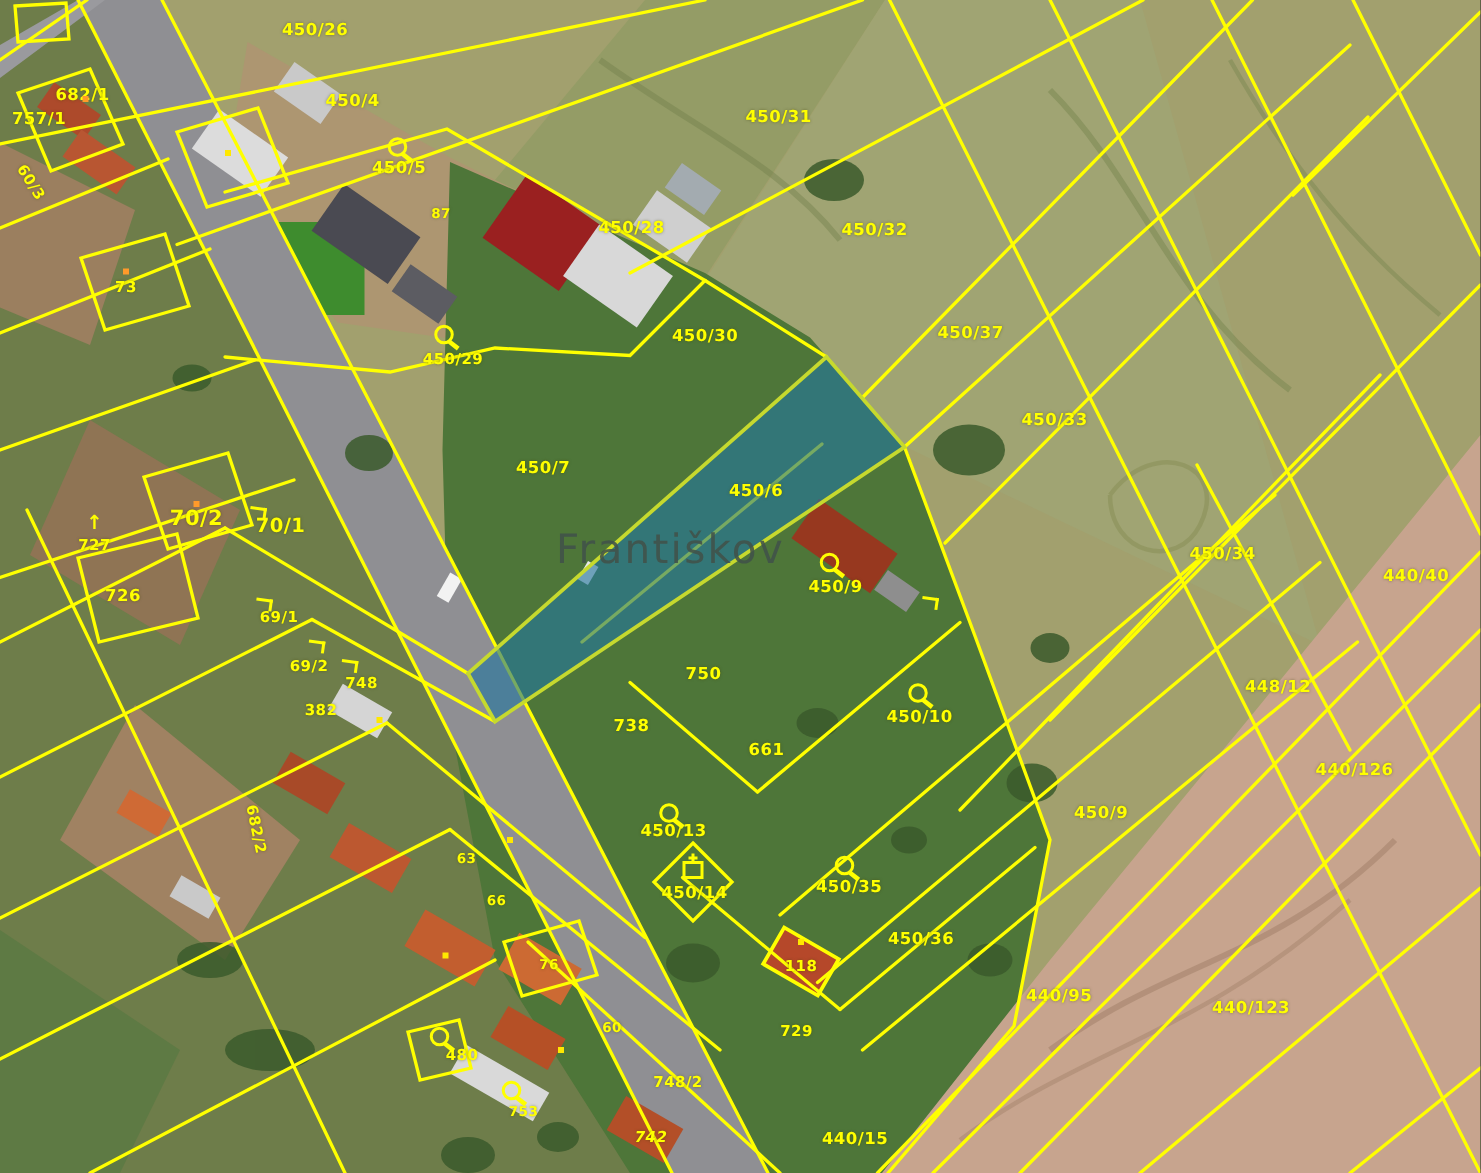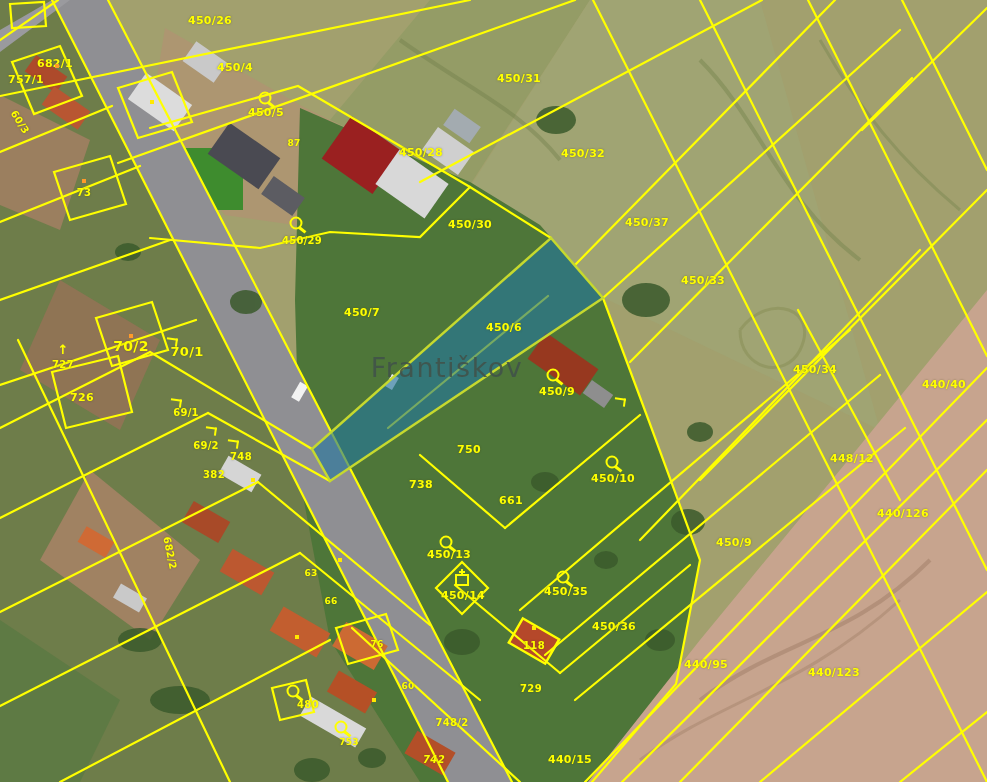--- a/index.html
+++ b/index.html
@@ -221,21 +221,21 @@
       <div class="map-label" style="left: 903px; top: 513px;">440/126</div>
       <div class="map-label" style="left: 734px; top: 542px;">450/9</div>
       <div class="map-label" style="left: 449px; top: 554px;">450/13</div>
       <div class="map-label" style="left: 463px; top: 595px;">450/14</div>
       <div class="map-label" style="left: 566px; top: 591px;">450/35</div>
       <div class="map-label" style="left: 614px; top: 626px;">450/36</div>
       <div class="map-label" style="left: 302px; top: 240px; font-size: 10px;">450/29</div>
       <div class="map-label" style="left: 294px; top: 143px; font-size: 9px;">87</div>
       <div class="map-label" style="left: 311px; top: 573px; font-size: 9px;">63</div>
       <div class="map-label" style="left: 331px; top: 601px; font-size: 9px;">66</div>
-      <div class="map-label" style="left: 377px; top: 644px; font-size: 9px;">76</div>
+      <div class="map-label" style="left: 366px; top: 644px; font-size: 9px;">76</div>
       <div class="map-label" style="left: 408px; top: 686px; font-size: 9px;">60</div>
       <div class="map-label" style="left: 308px; top: 704px; font-size: 10px;">480</div>
       <div class="map-label" style="left: 349px; top: 742px; font-size: 9px;">753</div>
       <div class="map-label" style="left: 452px; top: 722px; font-size: 10px;">748/2</div>
       <div class="map-label" style="left: 434px; top: 759px; font-size: 10px; font-style: italic;">742</div>
       <div class="map-label" style="left: 534px; top: 645px; font-size: 10px;">118</div>
       <div class="map-label" style="left: 531px; top: 688px; font-size: 10px;">729</div>
       <div class="map-label" style="left: 706px; top: 664px;">440/95</div>
       <div class="map-label" style="left: 834px; top: 672px; text-align: right;">440/123</div>
       <div class="map-label" style="left: 570px; top: 759px;">440/15</div>

